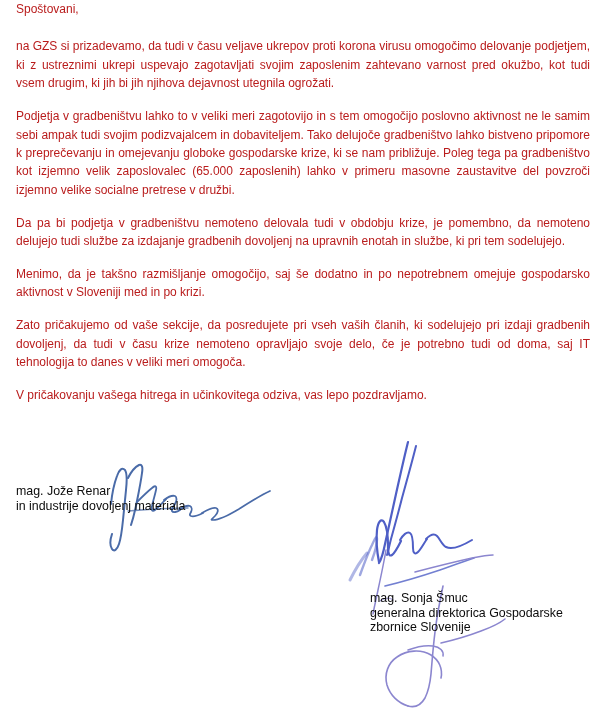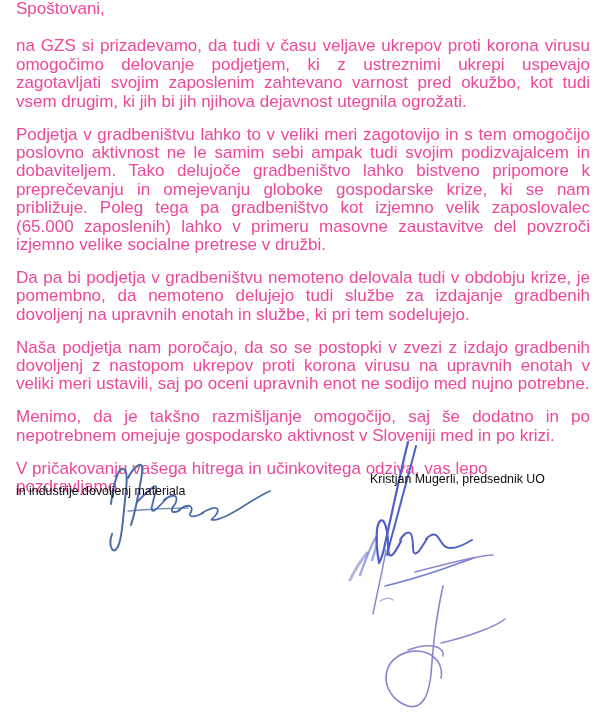--- a/index.html
+++ b/index.html
@@ -26,22 +26,22 @@
 
   
   .letter-body {
     position: absolute;
     left: 16px;
     top: 0px;
     width: 574px;
   }
 
   .para {
-    color: #ec4899;
-    font-size: 17px;
+    color: #b91c1c;
+    font-size: 12px;
     line-height: 18.4px;
     text-align: justify;
     text-justify: inter-word;
     margin: 0 0 14.5px 0;
     -webkit-font-smoothing: antialiased;
   }
   .para.no-justify {
     text-align: left;
   }
   .para.salutation {
@@ -83,24 +83,24 @@
   <div class="letter-body">
 
     <p class="para salutation">Spoštovani,</p>
 
     <p class="para">na GZS si prizadevamo, da tudi v času veljave ukrepov proti korona virusu omogočimo delovanje podjetjem, ki z ustreznimi ukrepi uspevajo zagotavljati svojim zaposlenim zahtevano varnost pred okužbo, kot tudi vsem drugim, ki jih bi jih njihova dejavnost utegnila ogrožati.</p>
 
     <p class="para">Podjetja v gradbeništvu lahko to v veliki meri zagotovijo in s tem omogočijo poslovno aktivnost ne le samim sebi ampak tudi svojim podizvajalcem in dobaviteljem. Tako delujoče gradbeništvo lahko bistveno pripomore k preprečevanju in omejevanju globoke gospodarske krize, ki se nam približuje. Poleg tega pa gradbeništvo kot izjemno velik zaposlovalec (65.000 zaposlenih) lahko v primeru masovne zaustavitve del povzroči izjemno velike socialne pretrese v družbi.</p>
 
     <p class="para">Da pa bi podjetja v gradbeništvu nemoteno delovala tudi v obdobju krize, je pomembno, da nemoteno delujejo tudi službe za izdajanje gradbenih dovoljenj na upravnih enotah in službe, ki pri tem sodelujejo.</p>
 
-    <p class="para">Naša podjetja nam poročajo, da so se postopki v zvezi z izdajo gradbenih dovoljenj  z nastopom ukrepov proti korona virusu na upravnih enotah v veliki meri ustavili, saj po oceni upravnih enot ne sodijo med nujno potrebne.</p>
 
     <p class="para">Menimo, da je takšno razmišljanje omogočijo, saj še dodatno in po nepotrebnem omejuje gospodarsko aktivnost v Sloveniji med in po krizi.</p>
 
+    <p class="para">Zato pričakujemo od vaše sekcije, da posredujete pri vseh vaših članih, ki sodelujejo pri izdaji gradbenih dovoljenj, da tudi v času krize nemoteno opravljajo svoje delo, če je potrebno tudi od doma, saj IT tehnologija to danes v veliki meri omogoča.</p>
 
     <p class="para no-justify">V pričakovanju vašega hitrega in učinkovitega odziva, vas lepo pozdravljamo.</p>
   </div>
 
   <svg id="ink-renar" class="ink" width="180" height="100" viewBox="0 0 180 100">
     <g stroke="#4a6ba8">
       <path d="M13,48 C14,38 16,28 19,20 C21,14 24,11 27,14 C29,17 29,25 28,34
                C27,44 26,54 25,64 C24,74 23,82 21,88 C19,94 16,96 14,93
                C12,90 12,84 14,78" stroke-width="2.0"></path>
       <path d="M30,22 C33,16 37,11 41,9 C44,8 45,11 44,17 C43,25 41,35 39,45
@@ -146,21 +146,26 @@
                C100,136 98,144 95,150 C91,157 85,160 78,158" stroke-width="1.6"></path>
       <path d="M78,158 C68,155 60,147 57,137 C54,126 58,115 67,109
                C77,102 91,101 101,107 C109,112 113,121 111,130" stroke-width="1.6"></path>
       <path d="M78,102 C86,99 95,97 103,98 C110,99 114,103 113,108" stroke-width="1.5"></path>
       <path d="M111,95 C124,92 138,88 151,83 C162,79 170,75 175,71" stroke-width="1.5"></path>
       <path d="M50,53 C55,50 60,49 63,52" stroke-width="1.2" stroke-opacity="0.7"></path>
     </g>
   </svg>
 
   <div class="sig-block" id="sig-block-renar">
+    <span class="sig-line">mag. Jože Renar</span>
     <span class="sig-line">in industrije dovoljenj materiala</span>
   </div>
 
   <div class="sig-block" id="sig-block-mugerli">
-    <span class="sig-line">Kristjan Mugerli, predsednik UO</span>
   </div>
 
+  <div class="sig-block" id="sig-block-smuc">
+    <span class="sig-line">mag. Sonja Šmuc</span>
+    <span class="sig-line">generalna direktorica Gospodarske</span>
+    <span class="sig-line">zbornice Slovenije</span>
+  </div>
 
 </div>
 
 </body></html>

